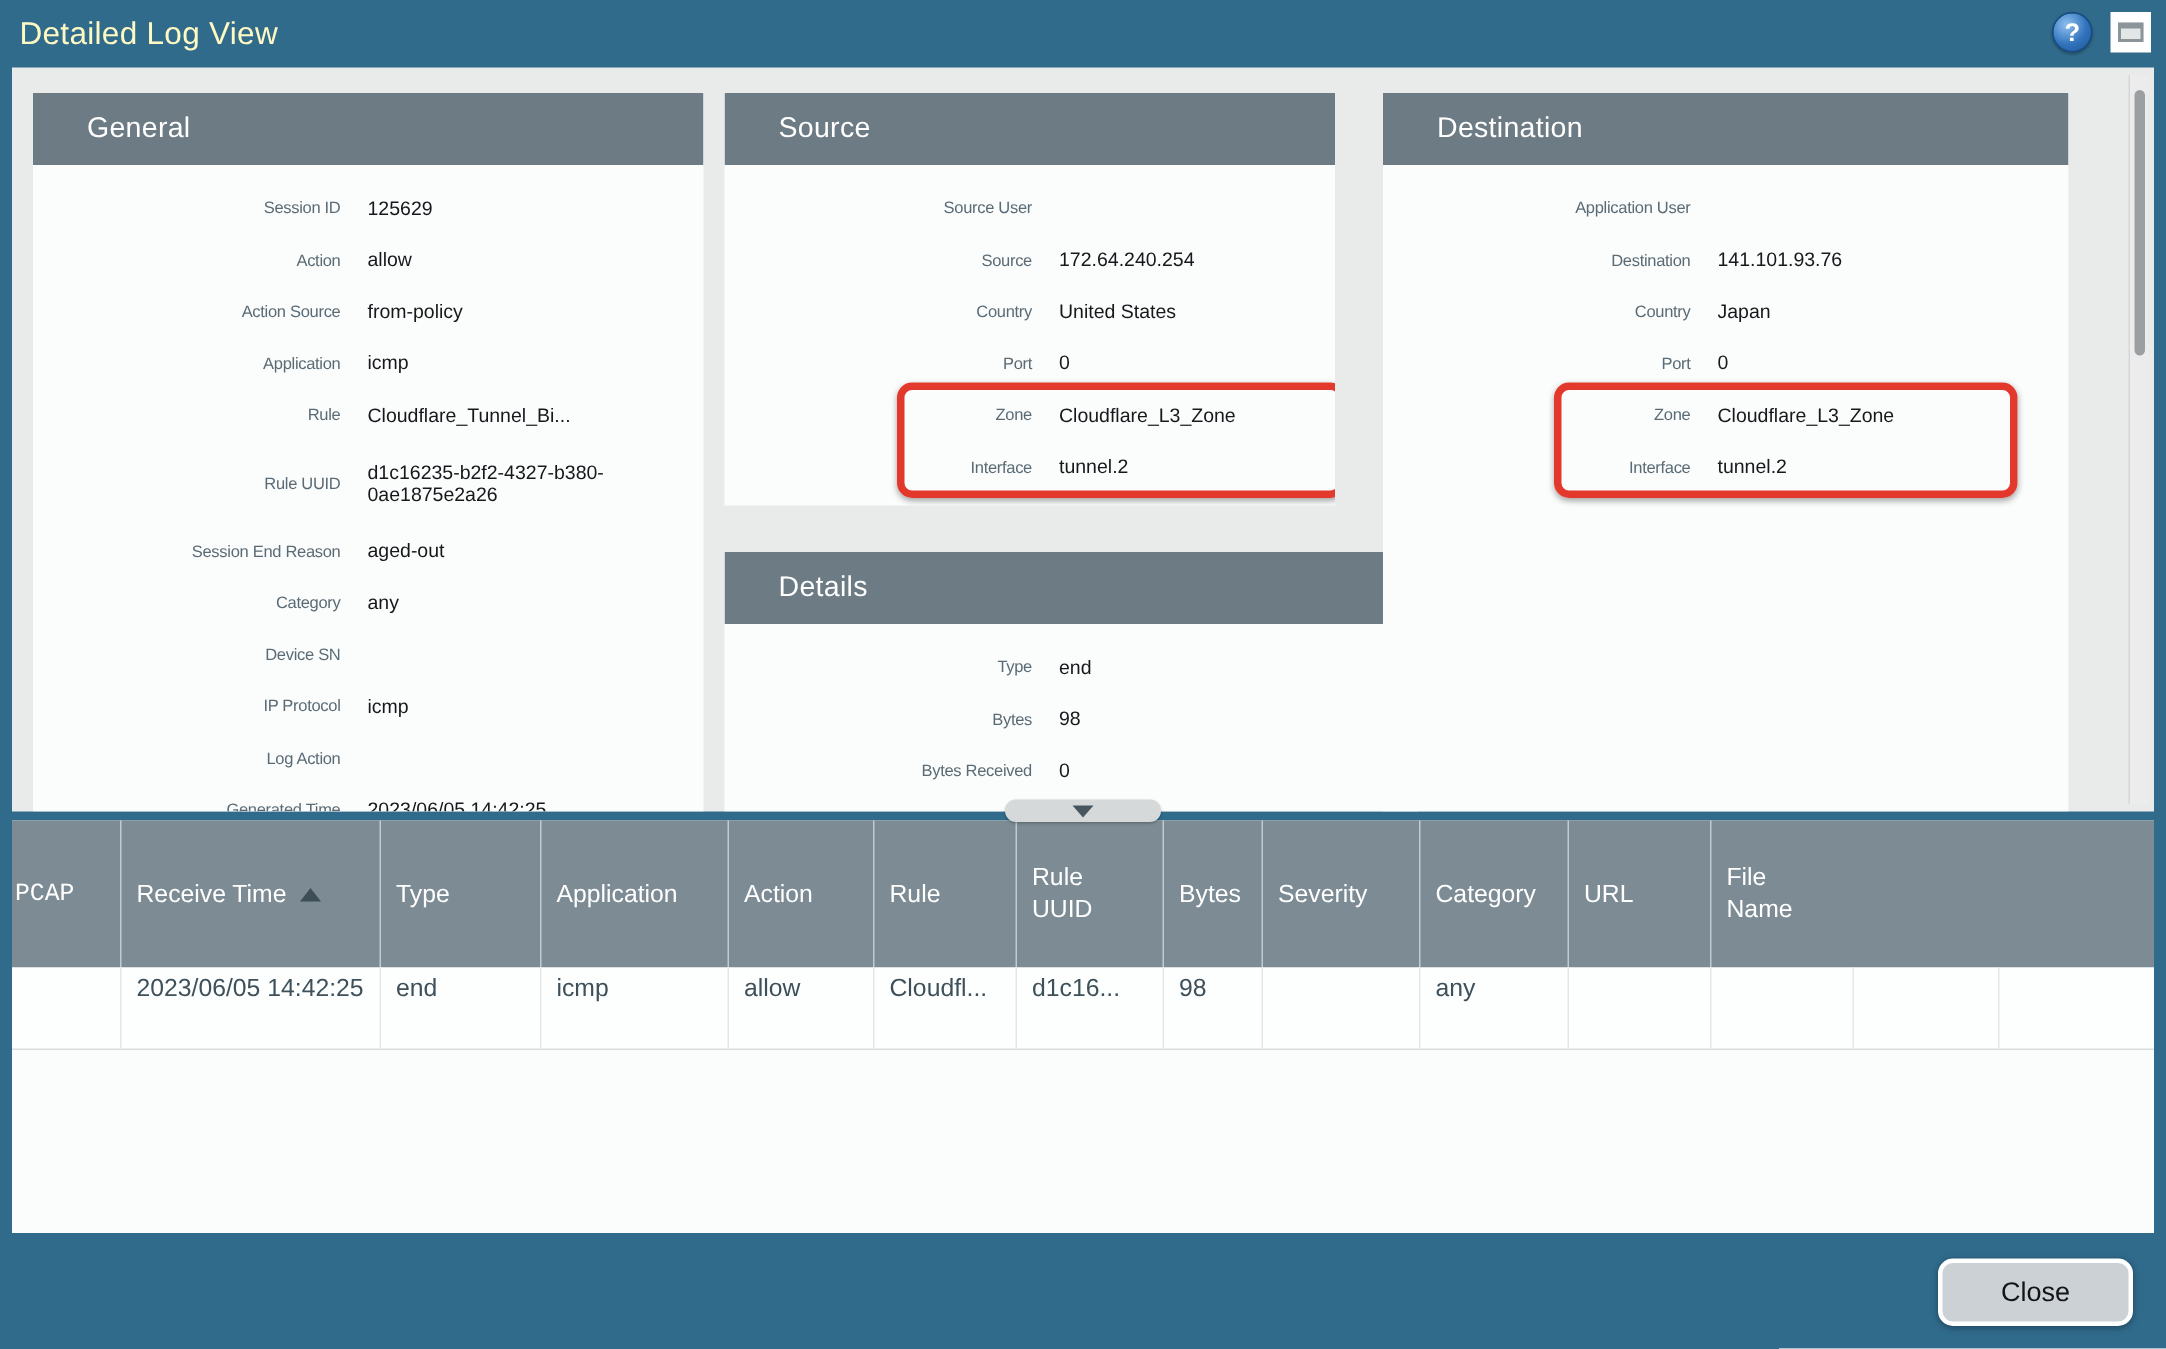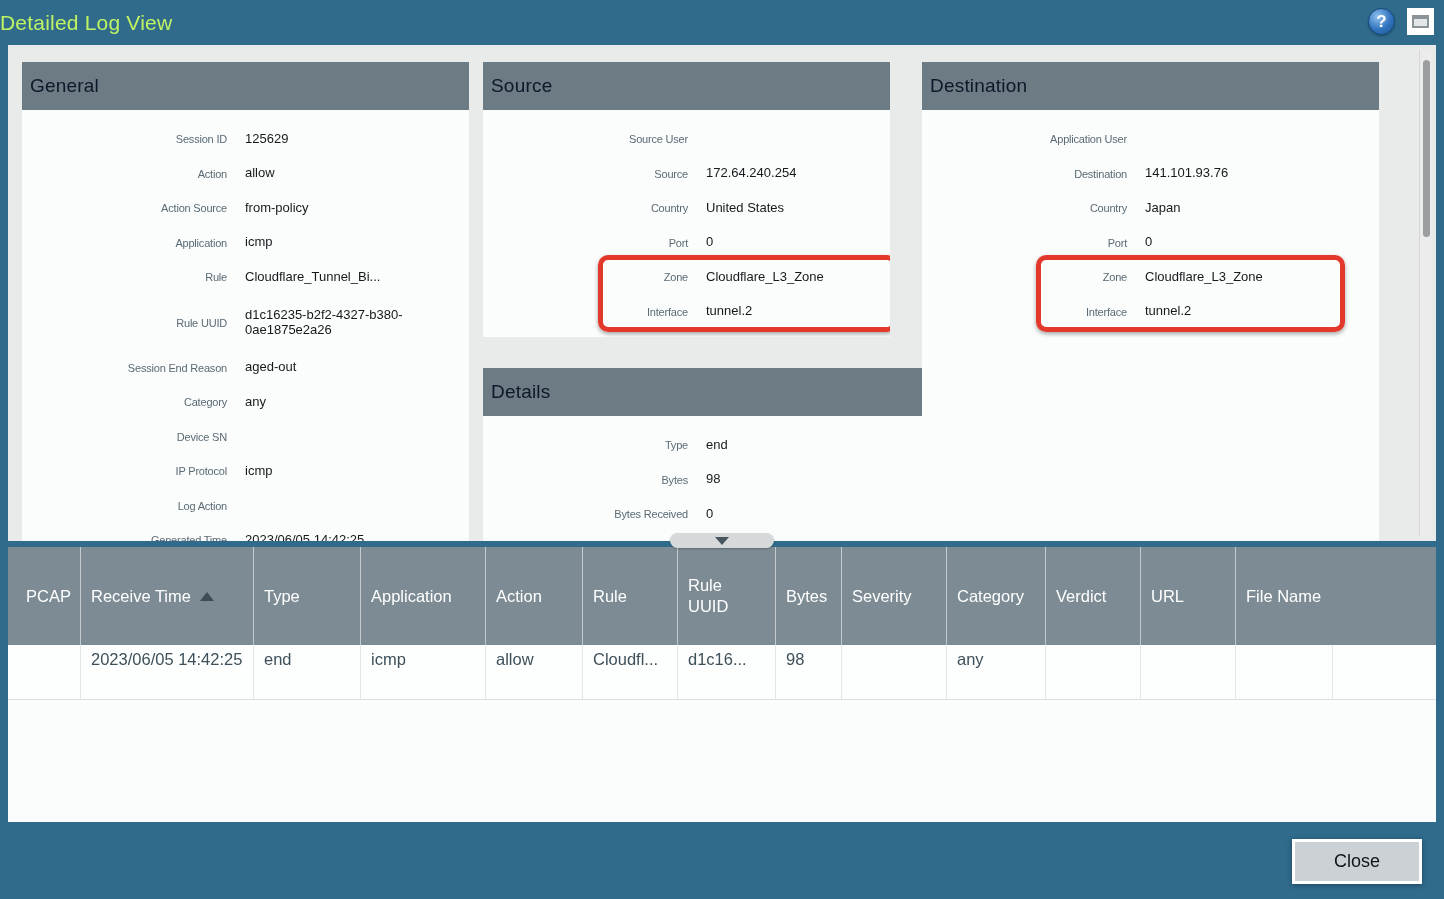--- a/index.html
+++ b/index.html
@@ -3,35 +3,35 @@
 <meta charset="utf-8">
 <style>
   * { margin:0; padding:0; box-sizing:border-box; }
   html,body { width:1444px; height:899px; overflow:hidden; }
   body { font-family:"Liberation Sans", sans-serif; }
 
   .dialog { position:relative; width:1444px; height:899px; background:#306b8c; overflow:hidden; }
 
   
   .titlebar { position:absolute; left:0; top:0; width:1444px; height:45px; display:flex; align-items:center; }
-  .titlebar h1 { color:#bef264; font-size:21px; font-weight:400; letter-spacing:0.2px; }
+  .titlebar h1 { margin-left:13px; color:#fef9c3; font-size:21px; font-weight:400; letter-spacing:0.2px; }
   .titlebar-icons { position:absolute; right:10px; top:8px; display:flex; gap:12px; }
   .icon-help { width:27px; height:27px; border-radius:50%;
     background:radial-gradient(circle at 35% 30%, #8ec0ee 0%, #3273bd 55%, #1c5593 100%);
     border:1px solid #164a7f; color:#fff; font-weight:bold; font-size:17px;
     display:flex; align-items:center; justify-content:center; box-shadow:0 1px 2px rgba(0,0,0,.35); cursor:pointer; }
   .icon-window { width:27px; height:27px; background:#fff; display:flex; align-items:center; justify-content:center; cursor:pointer; }
   .icon-window .inner { width:17px; height:13px; background:#e3e6e7; border:2px solid #8a9499; border-top:4px solid #8a9499; }
 
   
   .top-section { position:absolute; left:8px; top:45px; width:1428px; height:496px; background:#e9eaea; overflow:hidden; }
 
   .panel { position:absolute; background:#fbfcfc; overflow:hidden; }
-  .panel-header { height:48px; background:#6d7b84; color:#0f172a; font-size:19px; font-weight:400;
-    display:flex; align-items:center; padding-left:8px; letter-spacing:0.2px; }
+  .panel-header { height:48px; background:#6d7b84; color:#ffffff; font-size:19px; font-weight:400;
+    display:flex; align-items:center; padding-left:36px; letter-spacing:0.2px; }
   .panel-body { padding-top:12px; }
 
   .panel-general     { left:14px;  top:17px; width:447px; height:479px; }
   .panel-source      { left:475px; top:17px; width:407px; height:275px; }
   .panel-details     { left:475px; top:323px; width:462px; height:173px; }
   .panel-destination { left:914px; top:17px; width:457px; height:479px; }
 
   .field-row { display:flex; align-items:center; height:34.5px; }
   .field-row.row-tall { height:56px; }
   .field-label { width:205px; flex:0 0 205px; text-align:right; color:#5a6b75; font-size:11px; letter-spacing:-0.2px; }
@@ -51,32 +51,32 @@
     border-radius:8px; z-index:4; display:flex; align-items:center; justify-content:center;
     box-shadow:0 1px 2px rgba(0,0,0,.25); cursor:pointer; }
   .collapse-handle .tri { width:0; height:0; border-left:7px solid transparent; border-right:7px solid transparent; border-top:8px solid #47565e; }
 
   
   .table-section { position:absolute; left:8px; top:547px; width:1428px; height:275px; background:#fbfcfc; }
   .log-grid { display:grid; grid-template-columns:72px 173px 107px 125px 97px 95px 98px 66px 105px 99px 95px 95px 97px 104px; }
   .log-header { background:#7d8c94; height:98px; }
   .log-header .cell { color:#fff; font-size:16.5px; display:flex; align-items:center; padding:6px 10px;
     border-left:1px solid rgba(255,255,255,.55); line-height:1.25; cursor:pointer; }
-  .log-header .cell:first-child { border-left:none; padding-left:18px; }
+  .log-header .cell:first-child { border-left:none; padding-left:2px;font-family:Liberation Mono, monospace; }
   .sort-asc { display:inline-block; width:0; height:0; margin-left:9px; border-left:7px solid transparent;
     border-right:7px solid transparent; border-bottom:9px solid #3e4e57; flex:0 0 auto; }
   .log-row { background:#fdfefe; height:55px; border-bottom:1px solid #dadedf; cursor:pointer; }
   .log-row .cell { color:#3e505a; font-size:16.5px; padding:5px 10px; border-left:1px solid #e4e7e8;
     line-height:1.2; overflow:hidden; }
   .log-row .cell:first-child { border-left:none; }
 
   
   .bottom-bar { position:absolute; left:0; top:822px; width:1444px; height:77px; background:#306b8c; }
   .close-btn { position:absolute; right:22px; top:17px; width:130px; height:45px; background:#ccd1d5;
-    border:3px solid #fff; border-radius:0; font-family:"Liberation Sans", sans-serif;
+    border:3px solid #fff; border-radius:10px; font-family:"Liberation Sans", sans-serif;
     font-size:18px; color:#121416; box-shadow:0 1px 5px rgba(0,0,0,.35); cursor:pointer; }
 </style>
 </head>
 <body>
 
 <div class="dialog">
 
   <div class="titlebar">
     <h1>Detailed Log View</h1>
     <div class="titlebar-icons">
@@ -240,21 +240,20 @@
           <span class="sort-asc"></span>
         </div>
       <div class="cell">Type</div>
       <div class="cell">Application</div>
       <div class="cell">Action</div>
       <div class="cell">Rule</div>
       <div class="cell">Rule UUID</div>
       <div class="cell">Bytes</div>
       <div class="cell">Severity</div>
       <div class="cell">Category</div>
-      <div class="cell">Verdict</div>
       <div class="cell">URL</div>
       <div class="cell">File Name</div>
     </div>
     <div class="log-grid log-row">
       <div class="cell"></div>
       <div class="cell">2023/06/05 14:42:25</div>
       <div class="cell">end</div>
       <div class="cell">icmp</div>
       <div class="cell">allow</div>
       <div class="cell">Cloudfl...</div>

